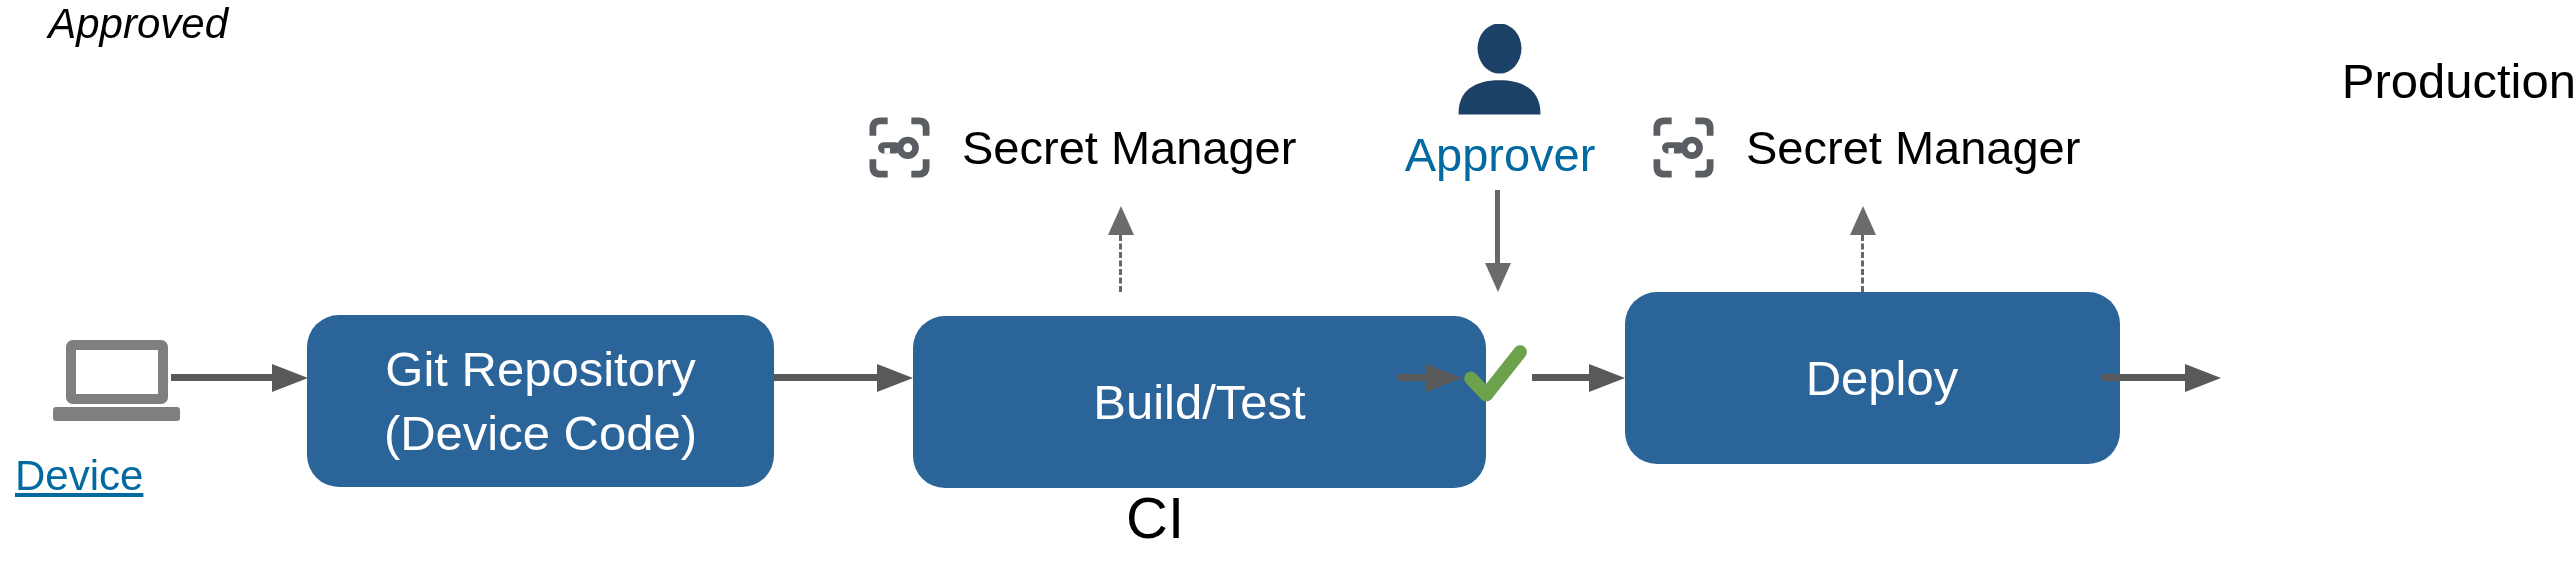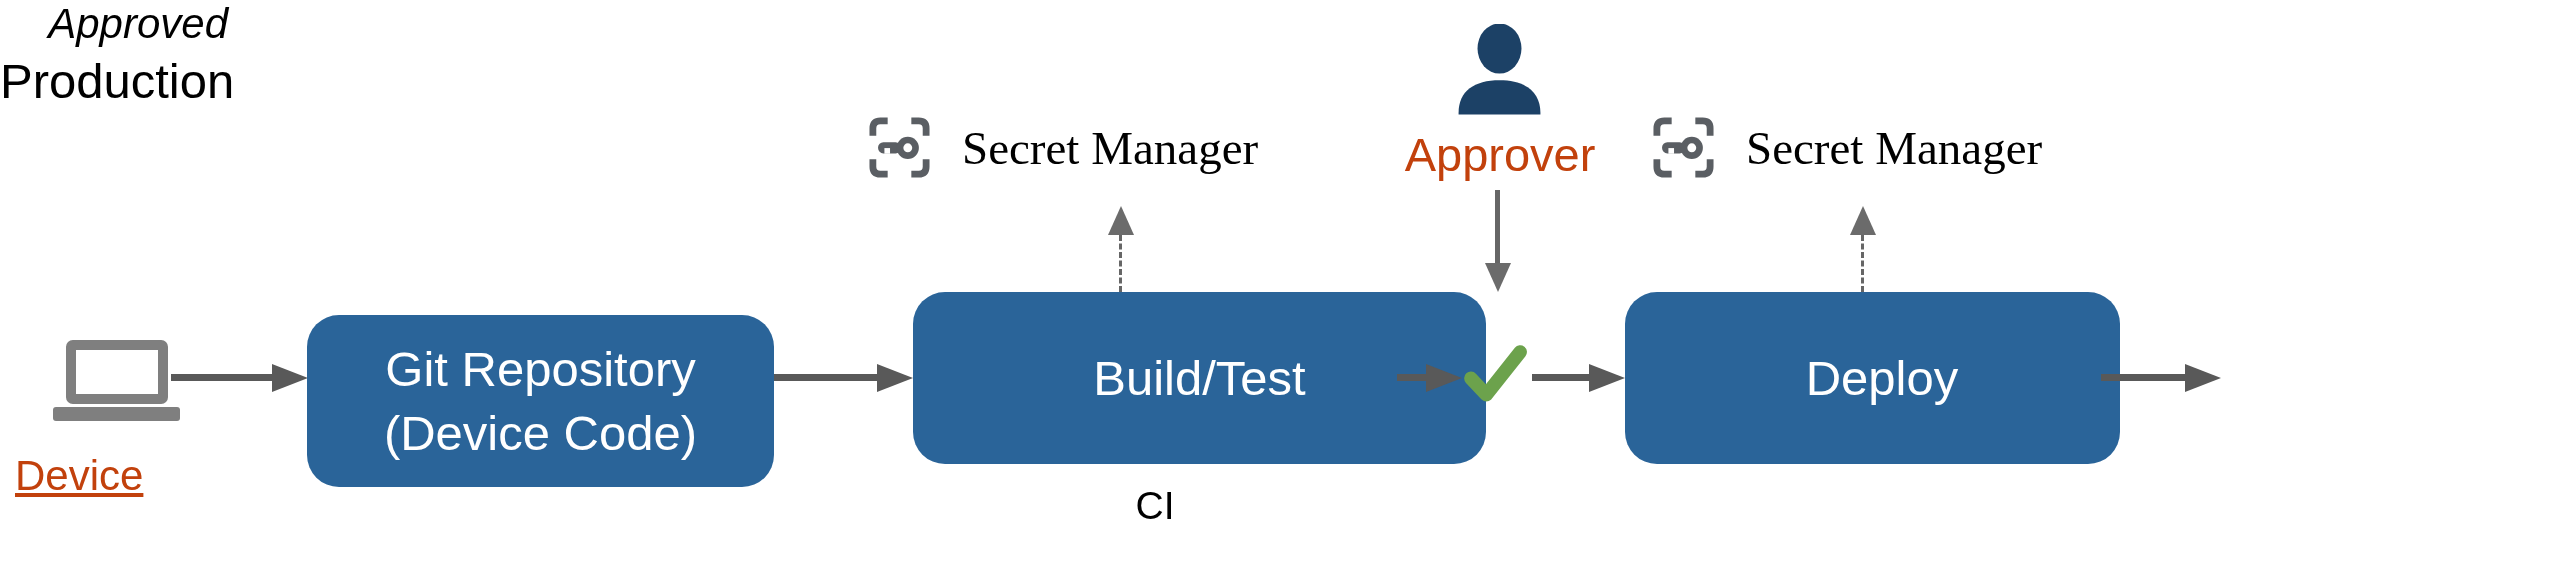--- a/index.html
+++ b/index.html
@@ -4,34 +4,34 @@
 <style>
   html,body{margin:0;padding:0;background:#ffffff;}
   .canvas{position:relative;width:2576px;height:563px;background:#fff;overflow:hidden;
           font-family:"Liberation Sans", sans-serif;color:#000;}
 
   
   .box{position:absolute;top:292px;height:172px;background:#2a6499;border-radius:32px;
        display:flex;flex-direction:column;align-items:center;justify-content:center;
        color:#fff;font-size:49px;line-height:64px;text-align:center;}
   .box-git{left:307px;width:467px;margin-top:23px;}
-  .box-build{left:913px;width:573px;}
+  .box-build{left:913px;width:573px;margin-top:24px;}
   .box-deploy{left:1625px;width:476px;padding-left:19px;}
 
   
-  .label{position:absolute;font-size:42px;color:#c2410c;}
+  .label{position:absolute;font-size:42px;color:#0369a1;}
   .device-label{left:15px;top:452px;width:152px;text-decoration:underline;}
-  .stage-caption{position:absolute;top:484px;width:228px;text-align:center;font-size:39px;}
+  .stage-caption{position:absolute;top:484px;width:228px;text-align:center;font-size:58px;}
   .ci-caption{left:1041px;}
   .cd-caption{left:1749px;}
   .approver-label{left:1362px;top:127px;width:276px;text-align:center;font-size:47px;}
   .approved-label{left:1411px;top:413px;width:228px;text-align:right;
                   font-size:42px;font-style:italic;}
-  .production-label{left:2238px;top:322px;font-size:49px;line-height:67px;text-align:left;}
-  .sm-label{font-size:47px;white-space:nowrap;font-family:Liberation Serif, serif;}
+  .production-label{left:2238px;top:322px;font-size:49px;line-height:67px;text-align:right;}
+  .sm-label{font-size:47px;white-space:nowrap;}
 
   
   .harrow{position:absolute;top:363px;height:29px;display:flex;align-items:center;}
   .harrow .shaft{height:6.8px;background:#595959;flex:1;}
   .harrow .tip{width:0;height:0;border-top:14.4px solid transparent;
                border-bottom:14.4px solid transparent;border-left:36px solid #595959;}
   .a1{left:171px;width:137px;}
   .a2{left:774px;width:139px;}
   .a3{left:1397px;width:65px;}
   .a4{left:1532px;width:93px;}

